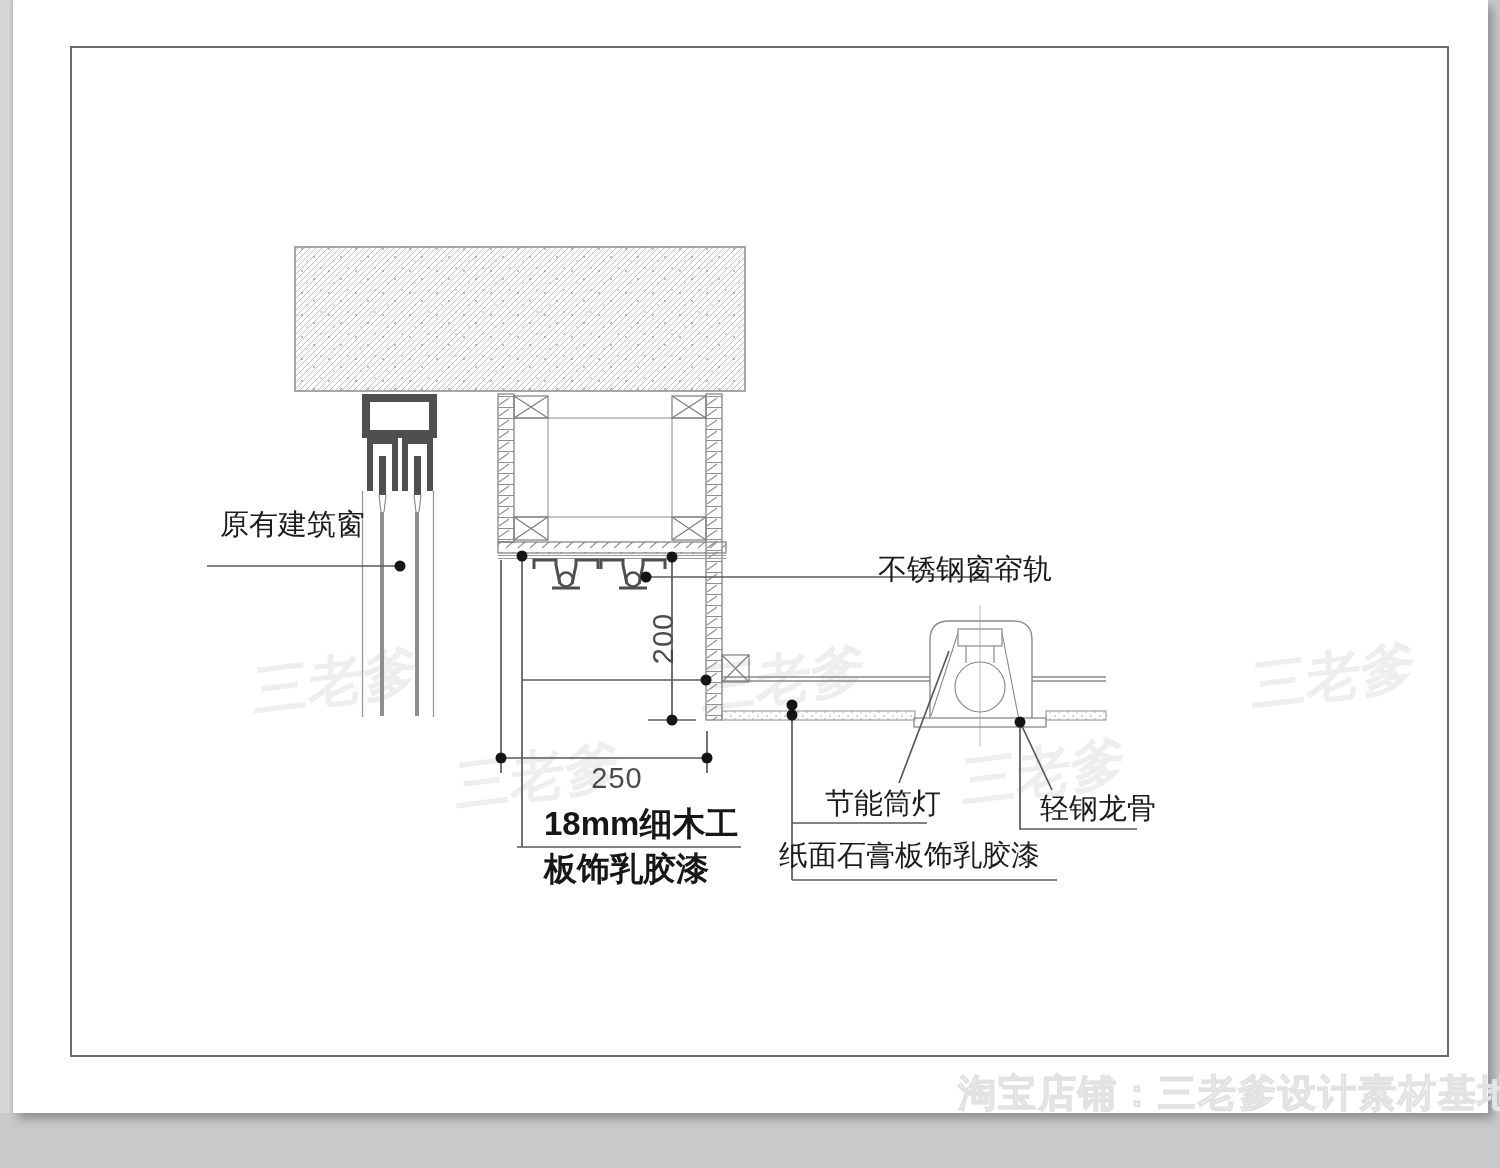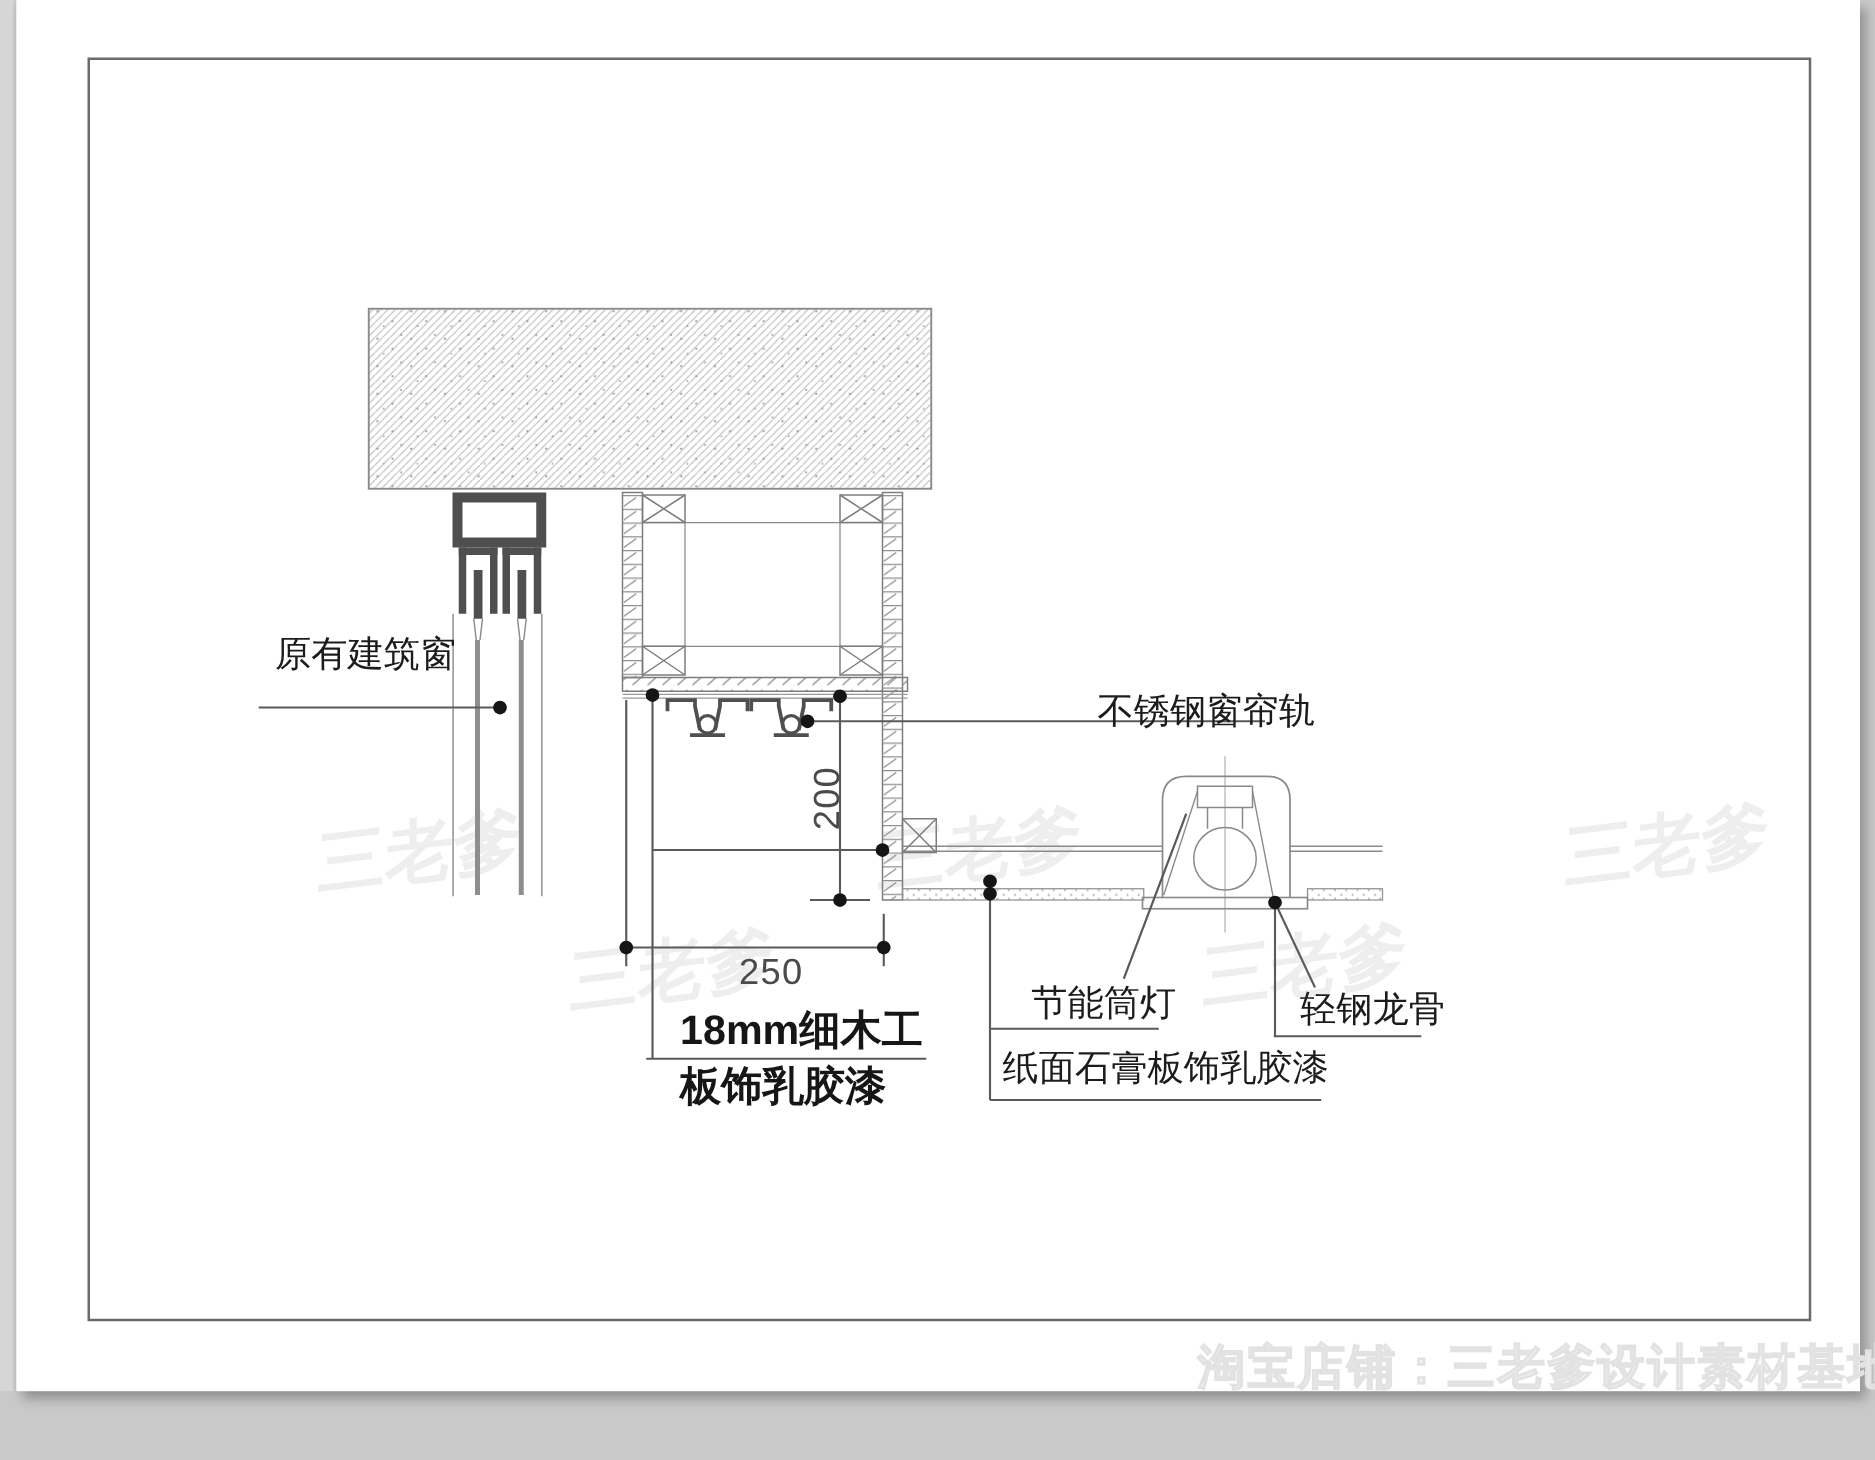--- a/index.html
+++ b/index.html
@@ -163,21 +163,21 @@
     </svg>
 
     <div id="frame"></div>
 
     <div class="lbl" style="left:207px;top:508px;">原有建筑窗</div>
     <div class="lbl" style="left:845px;top:553px;margin-left:20px;">不锈钢窗帘轨</div>
     <div class="lbl" style="left:812px;top:787px;">节能筒灯</div>
     <div class="lbl" style="left:1027px;top:792px;">轻钢龙骨</div>
     <div class="lbl lbl-bold" style="left:531px;top:806px;">18mm细木工</div>
     <div class="lbl lbl-bold" style="left:531px;top:851px;">板饰乳胶漆</div>
-    <div class="lbl" style="left:789px;top:839px;">纸面石膏板饰乳胶漆</div>
+    <div class="lbl" style="left:766px;top:839px;">纸面石膏板饰乳胶漆</div>
 
     <div class="dim" id="dim200">200</div>
     <div class="dim" id="dim250">250</div>
 
 
     <div id="wm-footer">淘宝店铺：三老爹设计素材基地</div>
   </div>
 </div>
 
 </body></html>

